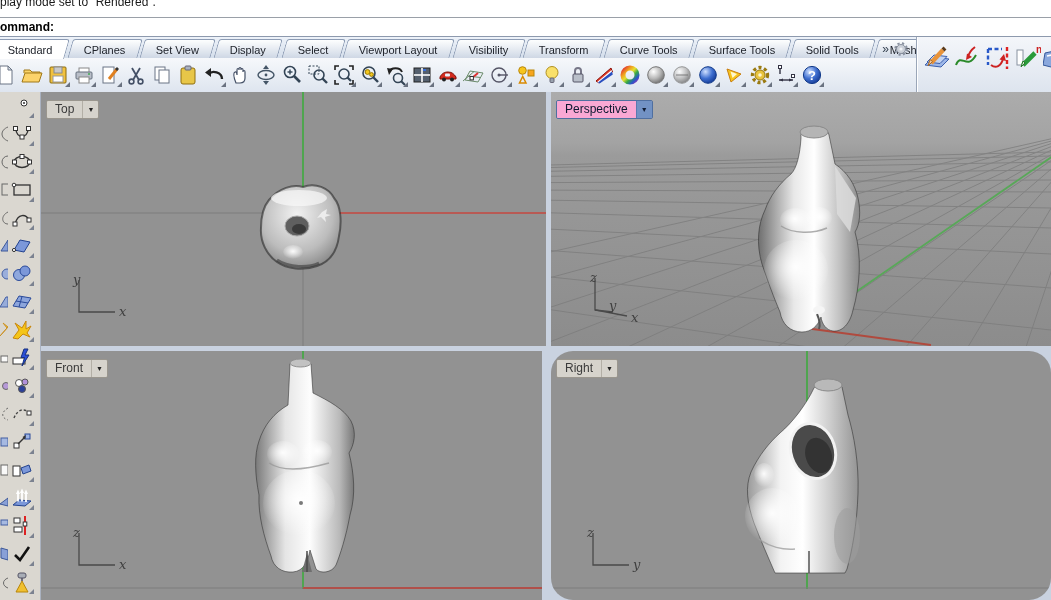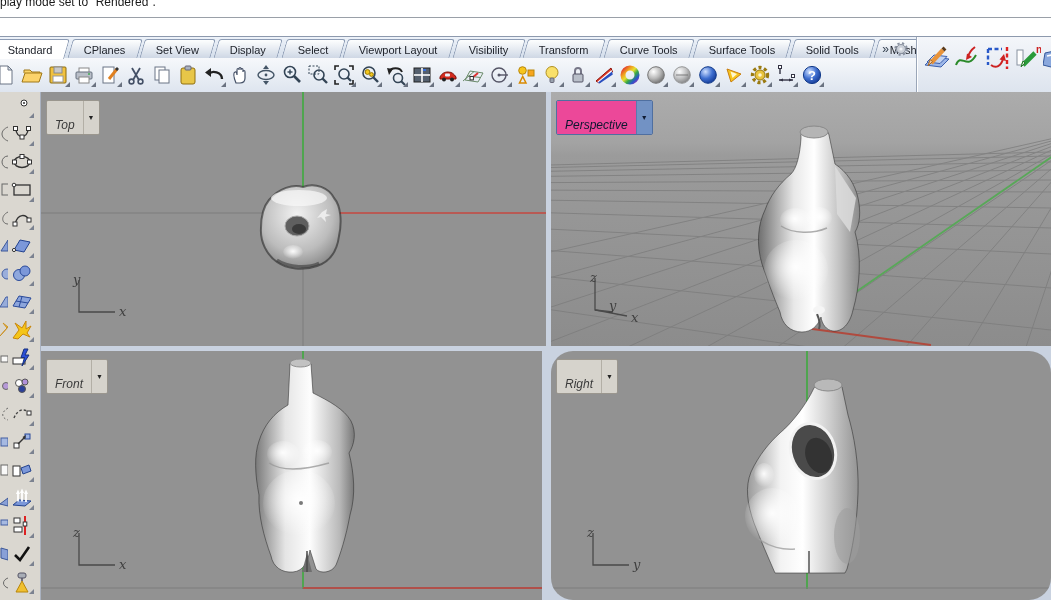--- a/index.html
+++ b/index.html
@@ -53,25 +53,25 @@
 
   
   #viewports{position:absolute;left:41px;top:0;width:1010px;height:508px;}
   .vp{position:absolute;background:#929292;overflow:hidden;}
   #vp-top{left:0;top:0;width:505px;height:254px;}
   #vp-persp{left:510px;top:0;width:500px;height:254px;}
   #vp-front{left:0;top:259px;width:501px;height:249px;}
   #vp-right{left:510px;top:259px;width:500px;height:249px;border-radius:22px;}
   .vplabel{position:absolute;left:5px;top:8px;display:flex;z-index:5;
     border:1px solid #9a968e;border-radius:2px;overflow:hidden;cursor:pointer;}
-  .vplabel .txt{padding:17px 8px 2px 8px;font-size:12px;color:#3a3a3a;background:#d6d3cc;font-style:italic;}
+  .vplabel .txt{padding:1px 8px 2px 8px;font-size:12px;color:#3a3a3a;background:#d6d3cc;}
   .vplabel .arr{width:15px;display:flex;align-items:center;justify-content:center;
     background:#d6d3cc;border-left:1px solid #b3afa6;font-size:7px;color:#222;}
   .vplabel.active{border-color:#4f6fa0;}
-  .vplabel.active .txt{background:#ec4899;color:#0c1830;}
+  .vplabel.active .txt{background:#f9a8d4;color:#0c1830;}
   .vplabel.active .arr{background:#7292c4;border-left-color:#5a7ab0;color:#101c33;}
   .canvas{position:absolute;left:0;top:0;width:100%;height:100%;}
   .axisw{position:absolute;z-index:4;}
   .axisw text{font-family:"DejaVu Serif",serif;font-style:italic;font-size:13px;fill:#3f3f3f;}
   .axisw line,.axisw path{stroke:#4a4a4a;stroke-width:1.3;fill:none;}
   svg{display:block;}
 </style>
 </head>
 <body>
 
@@ -133,20 +133,23 @@
         <stop offset="25%" stop-color="#9b9b9b"></stop>
           <stop offset="100%" stop-color="#8c8c8c"></stop>
       </linearGradient>
     </defs>
   </svg>
 
   <div id="history-bar">
     <span>play mode set to "Rendered".</span>
   </div>
   <div id="rule1"></div>
+  <div id="command-bar">
+    <b>ommand:</b>
+  </div>
   <div id="rule2"></div>
 
   <div id="tabbar">
     <div class="tabs">
       <div class="tab active">
           <span>Standard</span>
         </div>
       <div class="tab">
           <span>CPlanes</span>
         </div>

